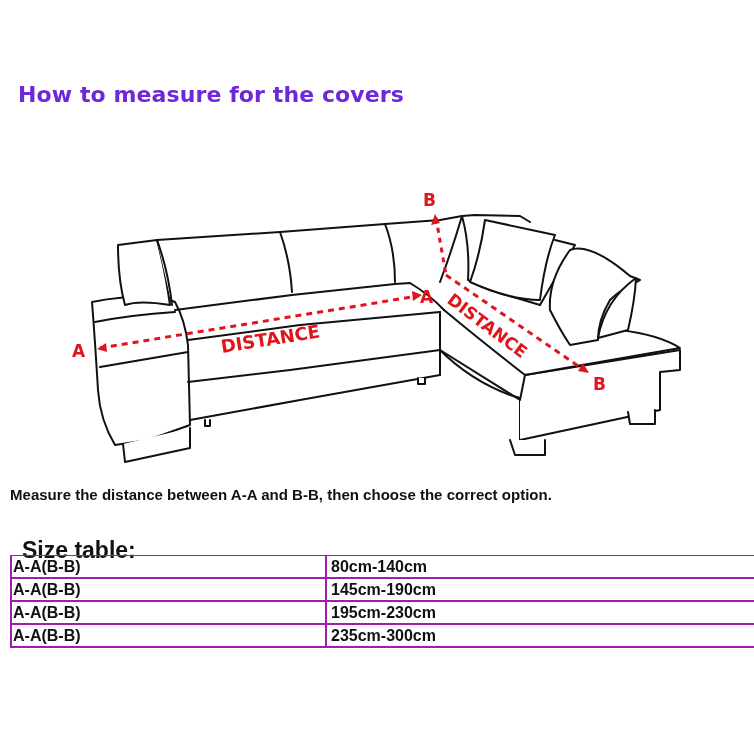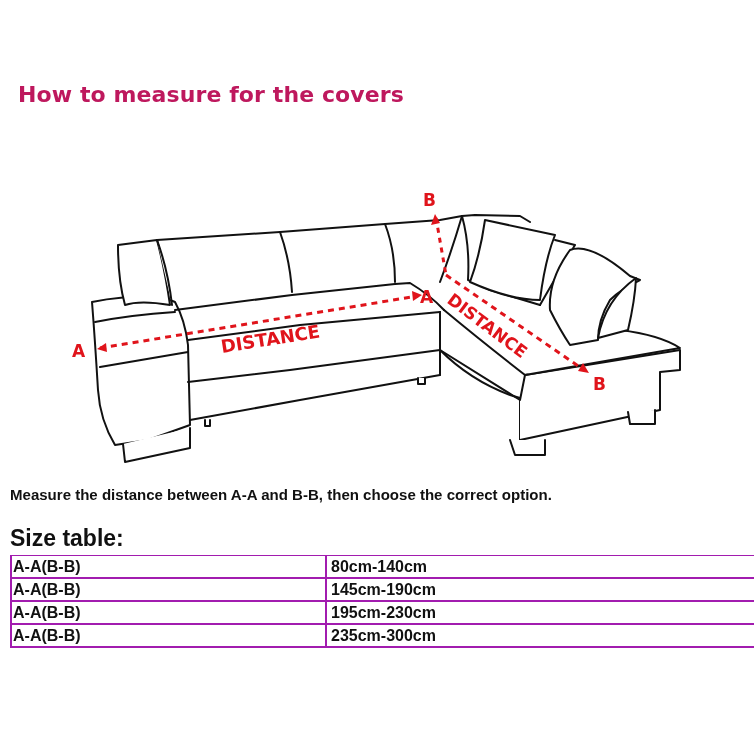--- a/index.html
+++ b/index.html
@@ -1,20 +1,20 @@
 <!DOCTYPE html>
 <html><head>
 <meta charset="utf-8">
 <style>
   html, body { margin: 0; padding: 0; background: #ffffff; }
   body { width: 754px; height: 753px; position: relative; overflow: hidden; font-family: "Liberation Sans", sans-serif; color: #111; }
-  .title { position: absolute; left: 18px; top: 82px; font-family: "DejaVu Sans", sans-serif; font-weight: bold; font-size: 22px; color: #be185d; letter-spacing: 0.1px; margin: 0; }
+  .title { position: absolute; left: 18px; top: 82px; font-family: "DejaVu Sans", sans-serif; font-weight: bold; font-size: 22px; color: #6d28d9; letter-spacing: 0.1px; margin: 0; }
   .diagram { position: absolute; left: 0; top: 175px; width: 754px; height: 300px; }
   .instruction { position: absolute; left: 10px; top: 486px; font-size: 15.5px; font-weight: bold; color: #111; margin: 0; transform: scaleX(0.97); transform-origin: left; }
-  .size-title { position: absolute; left: 10px; top: 525px; font-size: 23px; font-weight: bold; color: #111; margin: 0; }
+  .size-title { position: absolute; left: 10px; top: 525px; font-size: 23px; font-weight: bold; color: #111; margin: 12px; }
   table.size-table { position: absolute; left: 10px; top: 555px; width: 760px; border-collapse: collapse; }
   table.size-table td { border: 2px solid #a21caf; height: 21px; padding: 0 1px; font-size: 16px; font-weight: bold; line-height: 20px; vertical-align: middle; }
   table.size-table td.label { width: 311px; }
   table.size-table td.value { padding-left: 4px; }
   table.size-table tr:first-child td { border-top-width: 1.5px; }
 </style>
 </head>
 <body>
 
 <h1 class="title">How to measure for the covers</h1>

